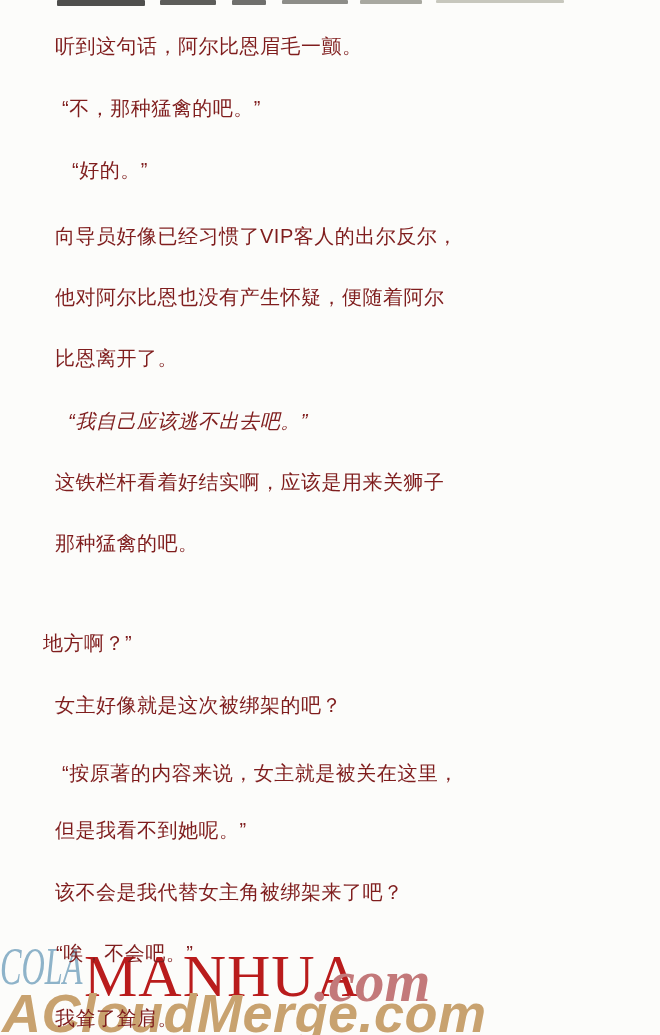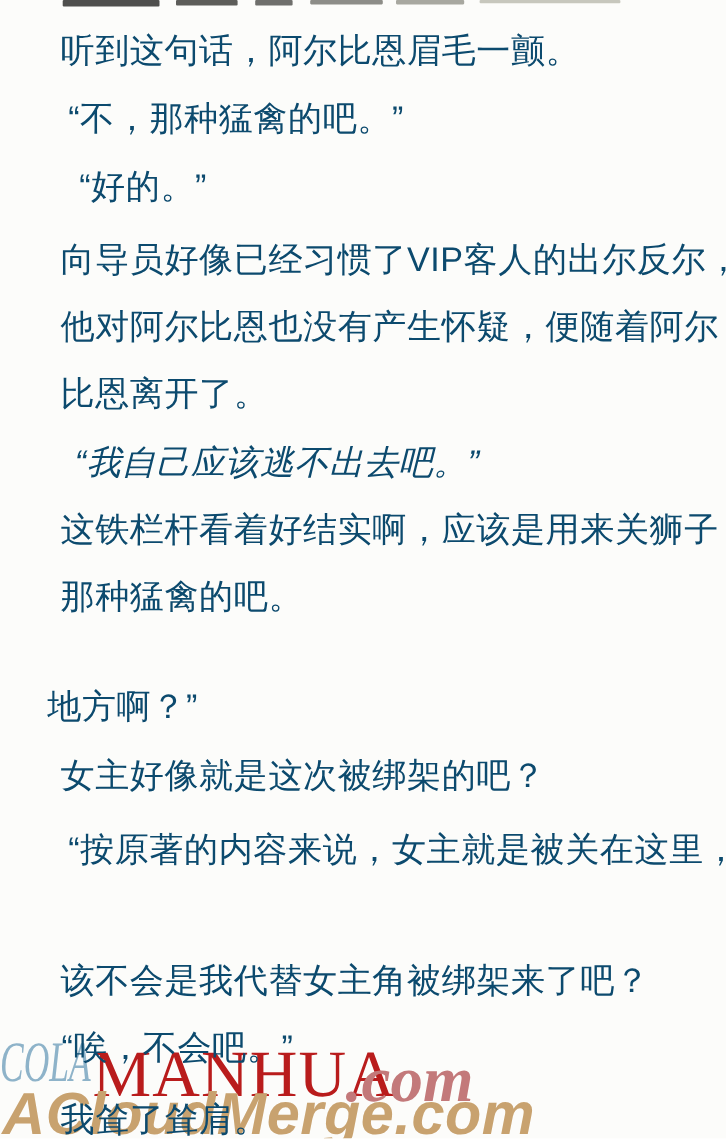--- a/index.html
+++ b/index.html
@@ -5,23 +5,23 @@
   html,body{margin:0;padding:0;background:#ffffff;}
   .page{
     position:relative;
     width:660px;height:1035px;
     background:#fcfcfa;
     overflow:hidden;
     font-family:"Liberation Sans","DejaVu Sans",sans-serif;
   }
   .txt{
     position:absolute;
-    font-size:31px;
+    font-size:20px;
     line-height:36px;
-    color:#0c4a6e;
+    color:#7f1d1d;
     white-space:nowrap;
     z-index:3;
     letter-spacing:0.5px;
   }
   .txt.italic{
     font-style:italic;
   }
   
   .frag{
     position:absolute;
@@ -91,20 +91,21 @@
   <div class="txt" style="left:72px;top:152px">“好的。”</div>
   <div class="txt" style="left:55px;top:218px">向导员好像已经习惯了VIP客人的出尔反尔，</div>
   <div class="txt" style="left:55px;top:279px">他对阿尔比恩也没有产生怀疑，便随着阿尔</div>
   <div class="txt" style="left:55px;top:340px">比恩离开了。</div>
   <div class="txt italic" style="left:68px;top:403px">“我自己应该逃不出去吧。”</div>
   <div class="txt" style="left:55px;top:525px">那种猛禽的吧。</div>
   <div class="txt" style="left:55px;top:464px">这铁栏杆看着好结实啊，应该是用来关狮子</div>
   <div class="txt" style="left:43px;top:625px">地方啊？”</div>
   <div class="txt" style="left:55px;top:687px">女主好像就是这次被绑架的吧？</div>
   <div class="txt" style="left:62px;top:755px">“按原著的内容来说，女主就是被关在这里，</div>
+  <div class="txt" style="left:55px;top:812px">但是我看不到她呢。”</div>
   <div class="txt" style="left:55px;top:874px">该不会是我代替女主角被绑架来了吧？</div>
   <div class="txt" style="left:56px;top:935px">“唉，不会吧。”</div>
   <div class="txt" style="left:55px;top:1000px">我耸了耸肩。</div>
 
   <div class="wm wm-cola">COLA</div>
   <div class="wm wm-manhua">MANHUA</div>
   <div class="wm wm-dotcom">.com</div>
   <div class="wm wm-acm">ACloudMerge.com</div>
 
 </div>

